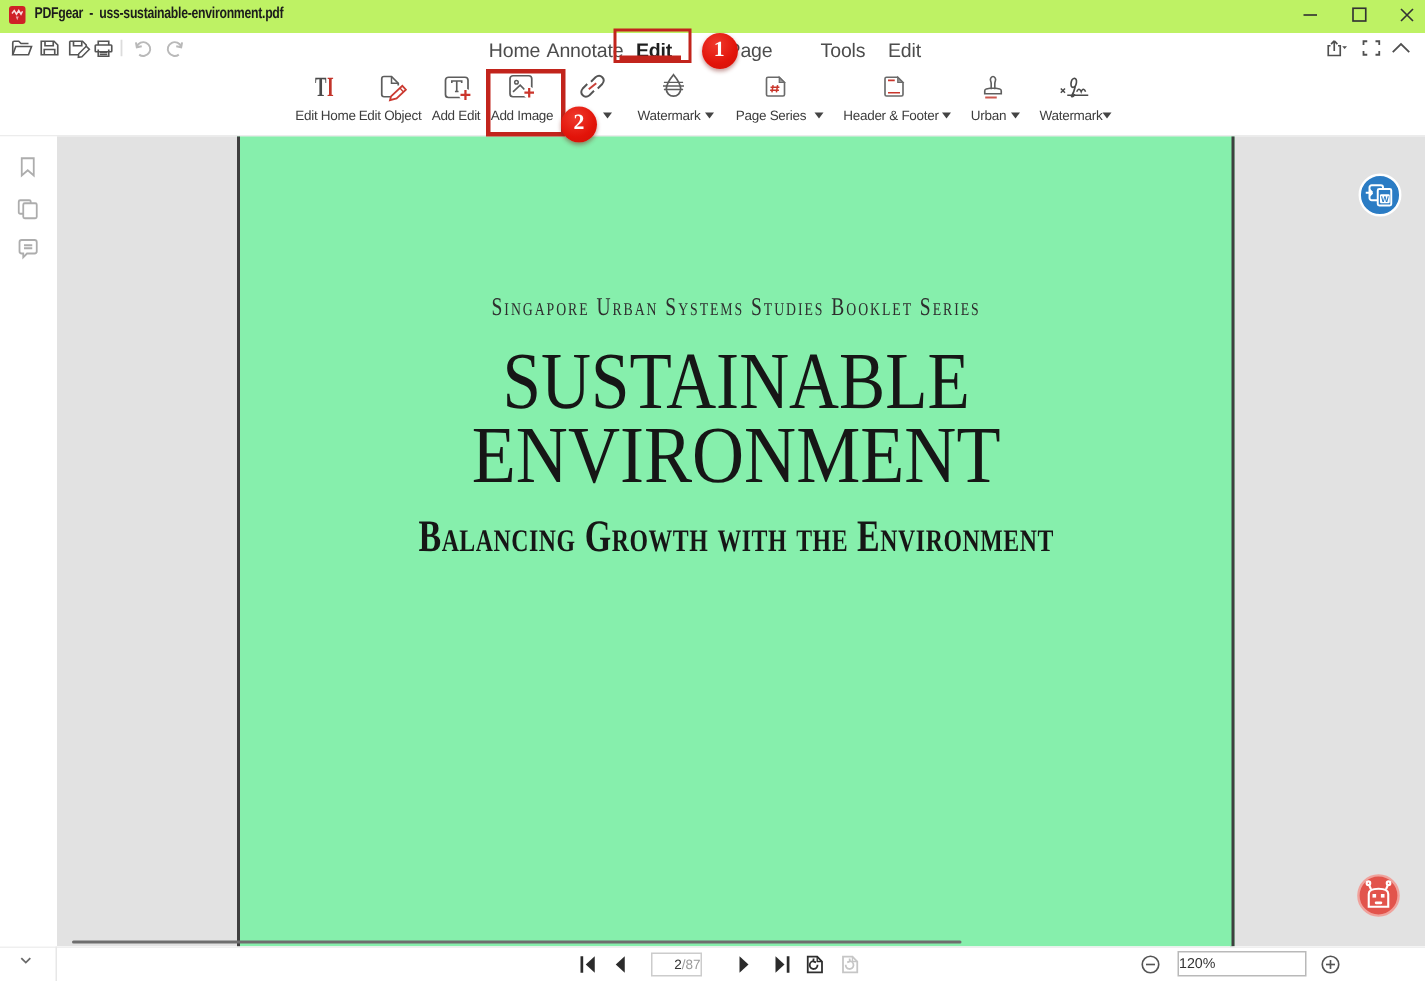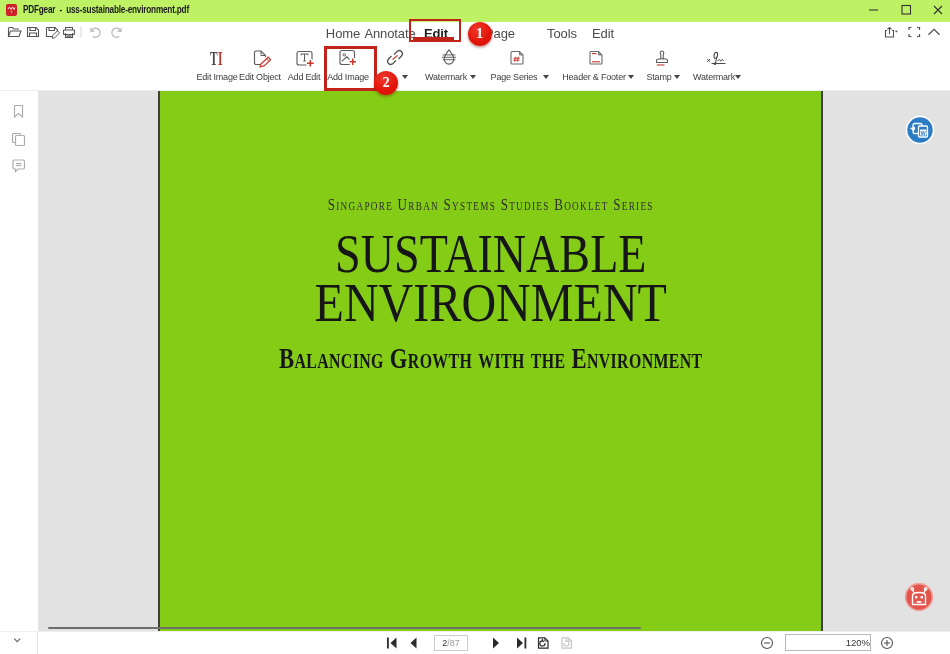--- a/index.html
+++ b/index.html
@@ -13,31 +13,31 @@
 #toolbar{position:absolute;left:0;top:22px;width:950px;height:22px;background:#fff;}
 .menu{position:absolute;top:26px;font-size:13px;color:#4c4c4c;letter-spacing:-0.1px;transform:translateX(-50%);}
 
 #ribbon{position:absolute;left:0;top:44px;width:950px;height:46px;background:#fff;border-bottom:1px solid #ececec;}
 .rlabel{position:absolute;top:71.5px;font-size:9px;color:#3d3d3d;letter-spacing:-0.2px;transform:translateX(-50%);white-space:nowrap;}
 .caret{position:absolute;width:0;height:0;border-left:3.5px solid transparent;border-right:3.5px solid transparent;border-top:4px solid #444;}
 
 #sidebar{position:absolute;left:0;top:91px;width:38px;height:540px;background:#fff;}
 
 #docarea{position:absolute;left:38px;top:91px;width:912px;height:540px;background:#e2e2e2;}
-#page{position:absolute;left:119.5px;top:0;width:665.5px;height:540px;background:#84cc16;border-left:2px solid #3f3f3f;border-right:2px solid #3f3f3f;box-sizing:border-box;}
+#page{position:absolute;left:119.5px;top:0;width:665.5px;height:540px;background:#86efac;border-left:2px solid #3f3f3f;border-right:2px solid #3f3f3f;box-sizing:border-box;}
 .serif{font-family:"Liberation Serif",serif;color:#161616;}
 #series{position:absolute;left:0;top:104px;width:100%;text-align:center;font-size:17px;font-variant:small-caps;font-weight:400;letter-spacing:1.7px;color:#2e2e2e;transform:scaleX(.765);}
 #t1{position:absolute;left:0;top:132px;width:100%;text-align:center;font-size:54px;transform:scaleX(.854);}
 #t2{position:absolute;left:0;top:181px;width:100%;text-align:center;font-size:54px;transform:scaleX(.890);}
 #subtitle{position:absolute;left:0;top:249.5px;width:100%;text-align:center;font-size:30px;font-weight:700;font-variant:small-caps;letter-spacing:0.5px;transform:scaleX(.755);}
 #hscroll{position:absolute;left:48px;top:627.2px;width:593px;height:2.3px;background:#6e6e6e;border-radius:2px;}
 
 #statusbar{position:absolute;left:0;top:631px;width:950px;height:23px;background:#fff;border-top:1px solid #efefef;box-sizing:border-box;}
-#pagebox{position:absolute;left:434px;top:635px;width:34px;height:16px;border:1px solid #ccc;box-sizing:border-box;font-size:9px;text-align:center;line-height:14px;color:#333;}
-#zoombox{position:absolute;left:785px;top:634px;width:86px;height:17px;border:1px solid #b9b9b9;box-sizing:border-box;font-size:9.5px;text-align:right;line-height:15px;color:#333;}
+#pagebox{position:absolute;left:434px;top:635px;width:34px;height:16px;border:1px solid #ccc;box-sizing:border-box;font-size:9px;text-align:right;line-height:14px;color:#333;}
+#zoombox{position:absolute;left:785px;top:634px;width:86px;height:17px;border:1px solid #b9b9b9;box-sizing:border-box;font-size:9.5px;text-align:left;line-height:15px;color:#333;}
 
 .redbox{position:absolute;border:2.5px solid #c2241c;box-sizing:border-box;}
 .redcircle{position:absolute;width:24px;height:24px;border-radius:50%;background:radial-gradient(circle at 40% 30%,#ef392c,#e21309 60%,#ce1208);box-shadow:0 1.5px 3px rgba(120,20,15,.45);color:#fff;font-weight:700;font-size:14.5px;text-align:center;line-height:23px;font-family:"Liberation Serif",serif;}
 
 #bluebtn{position:absolute;left:905px;top:115px;}
 #robot{position:absolute;left:904px;top:582px;}
 </style></head>
 <body>
 
 <div id="titlebar">
@@ -111,21 +111,21 @@
   <path d="M14.8 4.8 L18 4.8 L16.4 6.6 Z" fill="#4f4f4f"></path>
   <g stroke="#4f4f4f" stroke-width="1.2" fill="none">
     <path d="M31.5 1.5 L29 1.5 L29 4 M37 1.5 L39.5 1.5 L39.5 4 M29 8 L29 10.5 L31.5 10.5 M39.5 8 L39.5 10.5 L37 10.5"></path>
   </g>
   <path d="M48.5 8.8 L54 3.4 L59.5 8.8" stroke="#4f4f4f" stroke-width="1.2" fill="none"></path>
 </svg>
 
 <div id="ribbon"></div>
 
 <div class="abs" style="left:209.5px;top:49px;font-family:'Liberation Serif',serif;font-size:18.5px;font-weight:700;letter-spacing:0.5px;transform:scaleX(.62);transform-origin:0 0;"><span style="color:#4a4a4a">T</span><span style="color:#c2342a">I</span></div>
-<div class="rlabel" style="left:217px">Edit Image</div>
+<div class="rlabel" style="left:217px">Edit Home</div>
 
 <svg class="abs" style="left:253px;top:50px" width="22" height="18" viewBox="0 0 22 18">
   <path d="M8.5 14.5 L3 14.5 Q1.5 14.5 1.5 13 L1.5 2.5 Q1.5 1 3 1 L8 1 L12.5 5.5 L12.5 7" fill="none" stroke="#5d5d5d" stroke-width="1.15"></path>
   <path d="M8 1 L8 5.5 L12.5 5.5" fill="none" stroke="#5d5d5d" stroke-width="1"></path>
   <path d="M7.7 14.2 L15.2 7.2 L17.6 9.8 L11.4 15.6 L7 16.8 Z" fill="#fff" stroke="#cb3a31" stroke-width="1.2"></path>
   <path d="M13.6 8.7 L16 11.3" stroke="#cb3a31" stroke-width="0.9"></path>
 </svg>
 <div class="rlabel" style="left:260px">Edit Object</div>
 
 <svg class="abs" style="left:295px;top:50px" width="22" height="18" viewBox="0 0 22 18">
@@ -182,21 +182,21 @@
   <path d="M5 13.8 L13 13.8" stroke="#c9352b" stroke-width="1.1"></path>
 </svg>
 <div class="rlabel" style="left:594px">Header &amp; Footer</div>
 <div class="caret" style="left:628px;top:74.5px"></div>
 
 <svg class="abs" style="left:653px;top:48px" width="18" height="20" viewBox="0 0 18 20">
   <path d="M7.8 11.5 L7.8 8 Q7.8 6.8 7.4 5.8 Q7 4.8 7.6 3.9 Q8.2 3 9 3 Q9.8 3 10.4 3.9 Q11 4.8 10.6 5.8 Q10.2 6.8 10.2 8 L10.2 11.5" fill="none" stroke="#5f5f5f" stroke-width="1.1"></path>
   <path d="M4.5 11.3 Q3.5 11.5 3.5 12.6 L3.5 14.5 L14.5 14.5 L14.5 12.6 Q14.5 11.5 13.5 11.3 L11 10.8 L7 10.8 Z" fill="none" stroke="#5f5f5f" stroke-width="1.1"></path>
   <line x1="3.8" y1="17" x2="11.5" y2="17" stroke="#cc5950" stroke-width="1.3"></line>
 </svg>
-<div class="rlabel" style="left:659px">Stamp</div>
+<div class="rlabel" style="left:659px">Urban</div>
 <div class="caret" style="left:674px;top:74.5px"></div>
 
 <svg class="abs" style="left:703px;top:47px" width="26" height="20" viewBox="0 0 26 20">
   <path d="M4.2 12 L7 14.8 M7 12 L4.2 14.8" stroke="#4a4a4a" stroke-width="1"></path>
   <path d="M13.2 5.2 Q11.3 5.6 11 8.6 Q10.8 11.4 12.4 11.2 Q14.2 11 14.6 8.2 Q15 5.4 13.2 5.2 Z" fill="none" stroke="#4a4a4a" stroke-width="1.1"></path>
   <path d="M13.8 10.5 Q13 14.5 11.8 16.2 Q10.9 17.4 11.8 17.5 Q12.8 17.5 13.4 15.7" fill="none" stroke="#4a4a4a" stroke-width="1.1"></path>
   <path d="M14.8 14.2 Q15.6 12.2 16.6 12.6 Q17.4 13 17.8 14.2 Q18.5 12.2 19.5 12.6 Q20.3 13 20.7 14.2" fill="none" stroke="#4a4a4a" stroke-width="1"></path>
   <line x1="8.5" y1="16.5" x2="22.5" y2="16.5" stroke="#4a4a4a" stroke-width="1"></line>
 </svg>
 <div class="rlabel" style="left:714px">Watermark</div>

